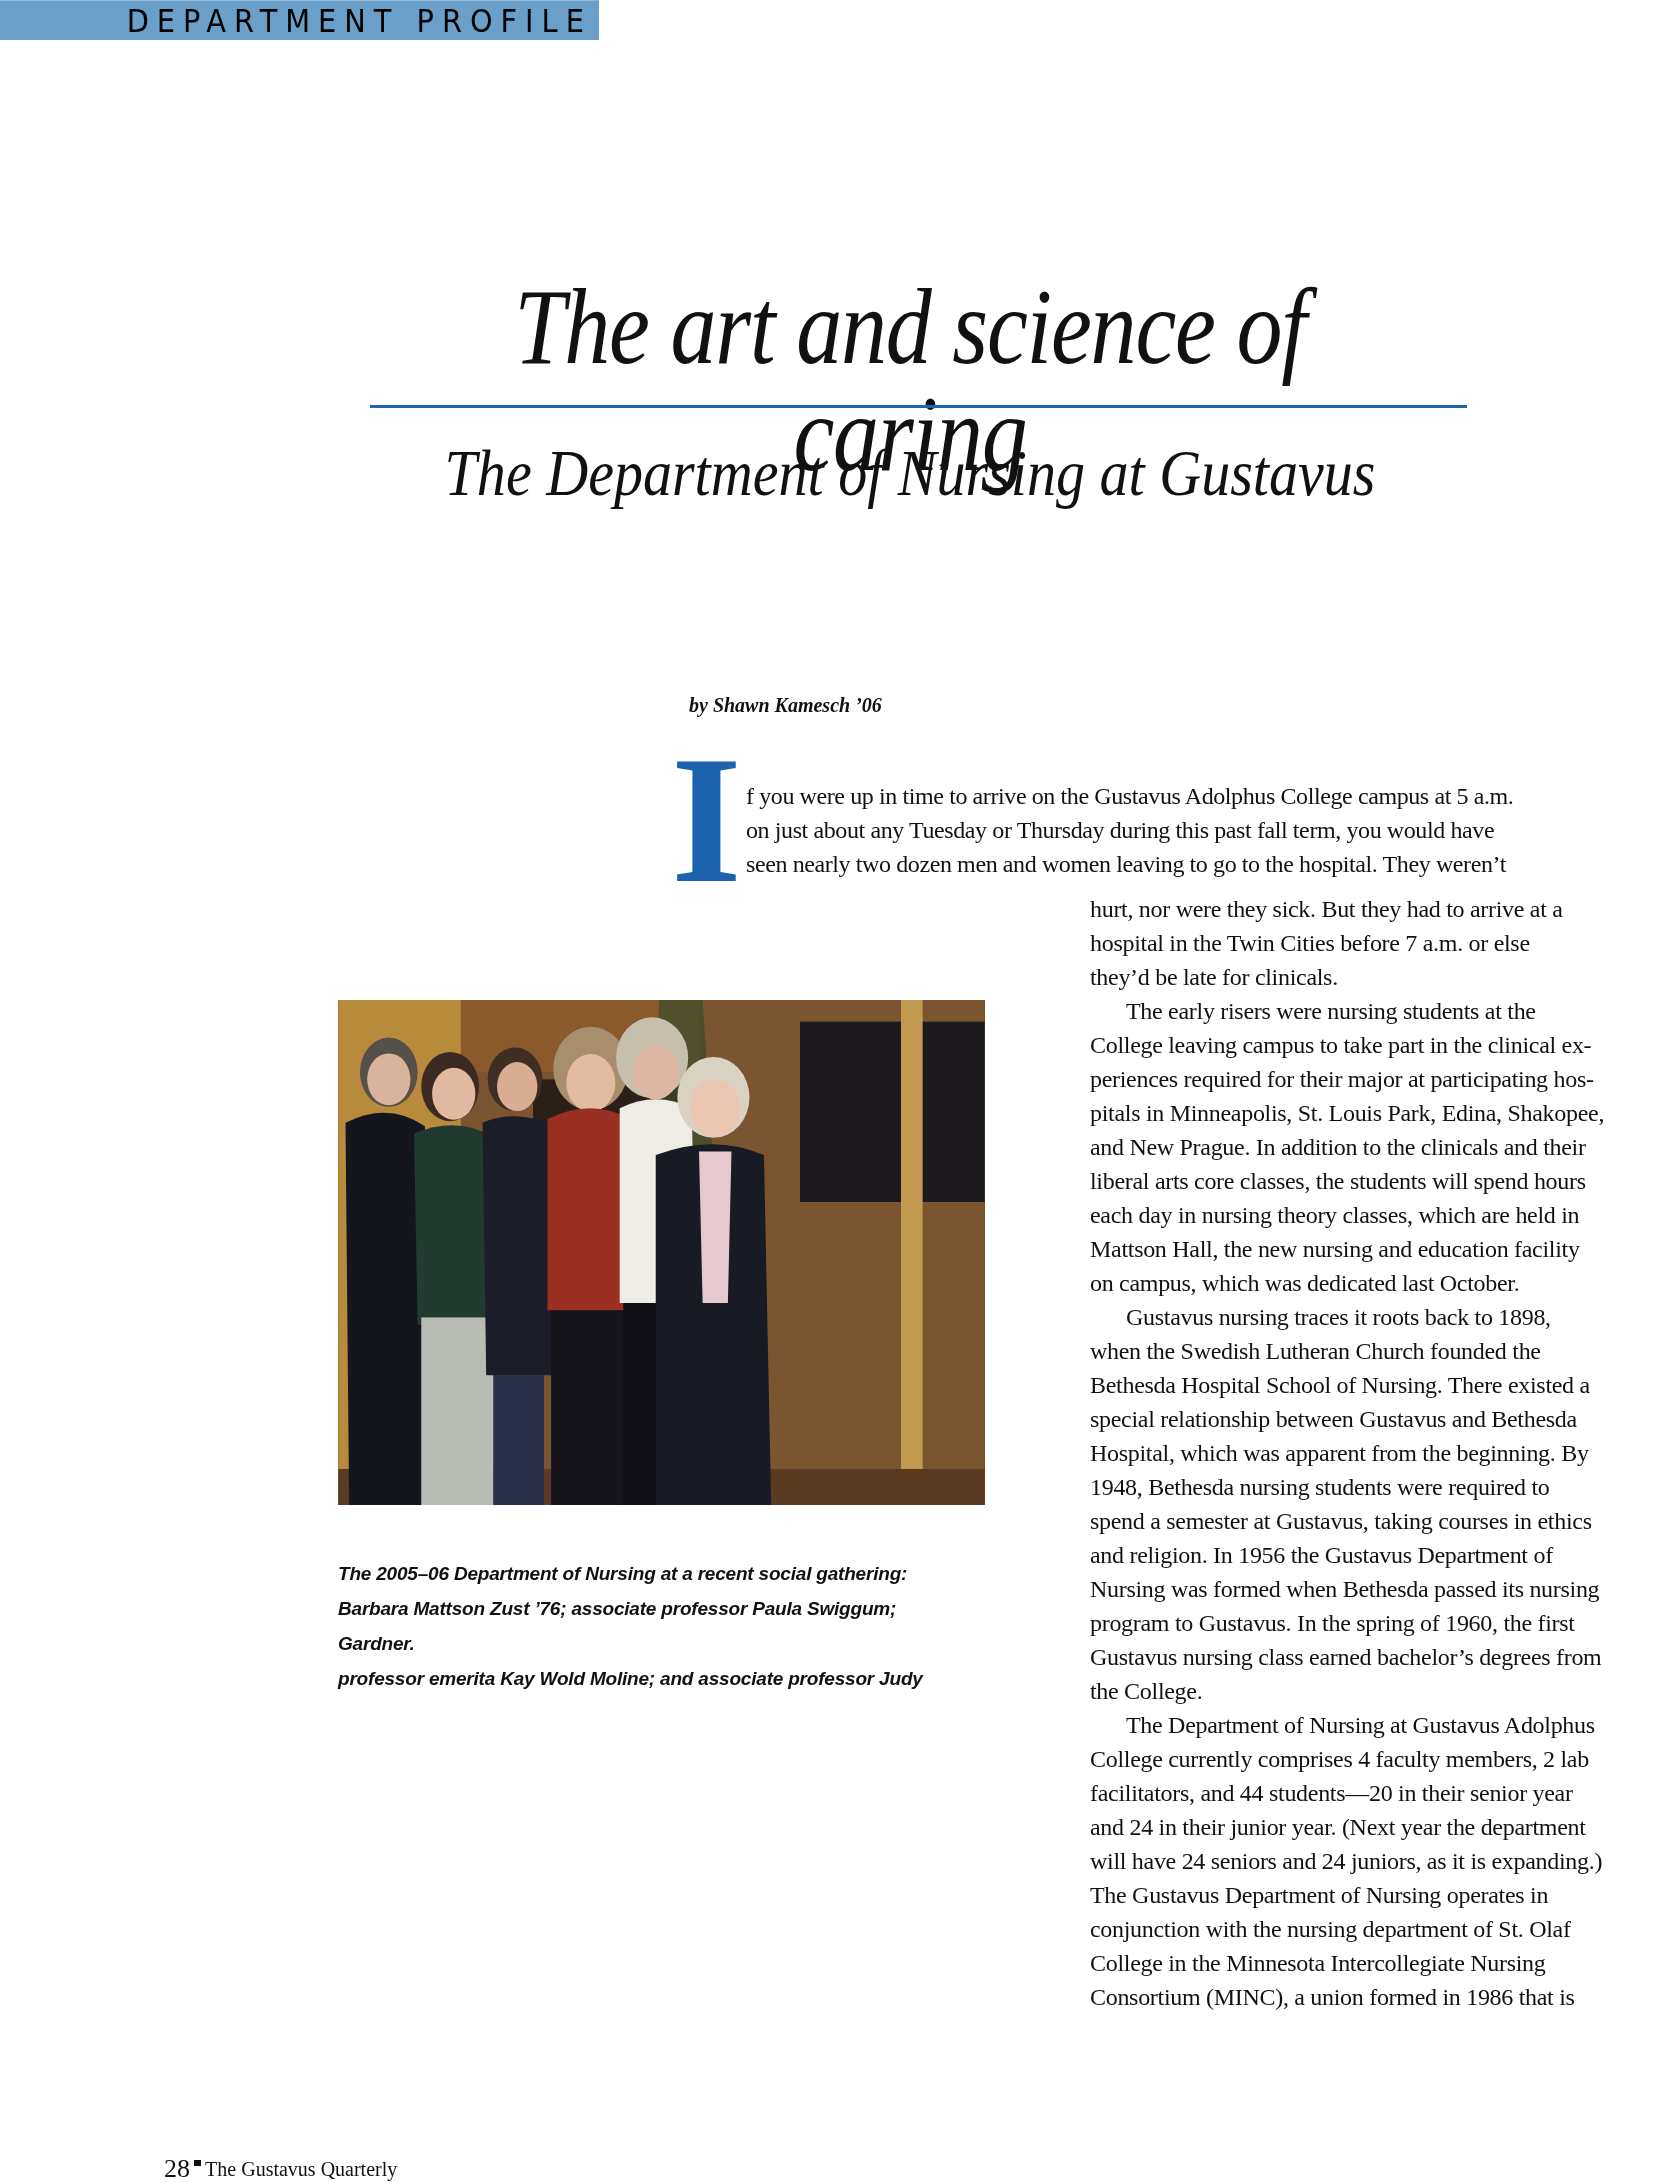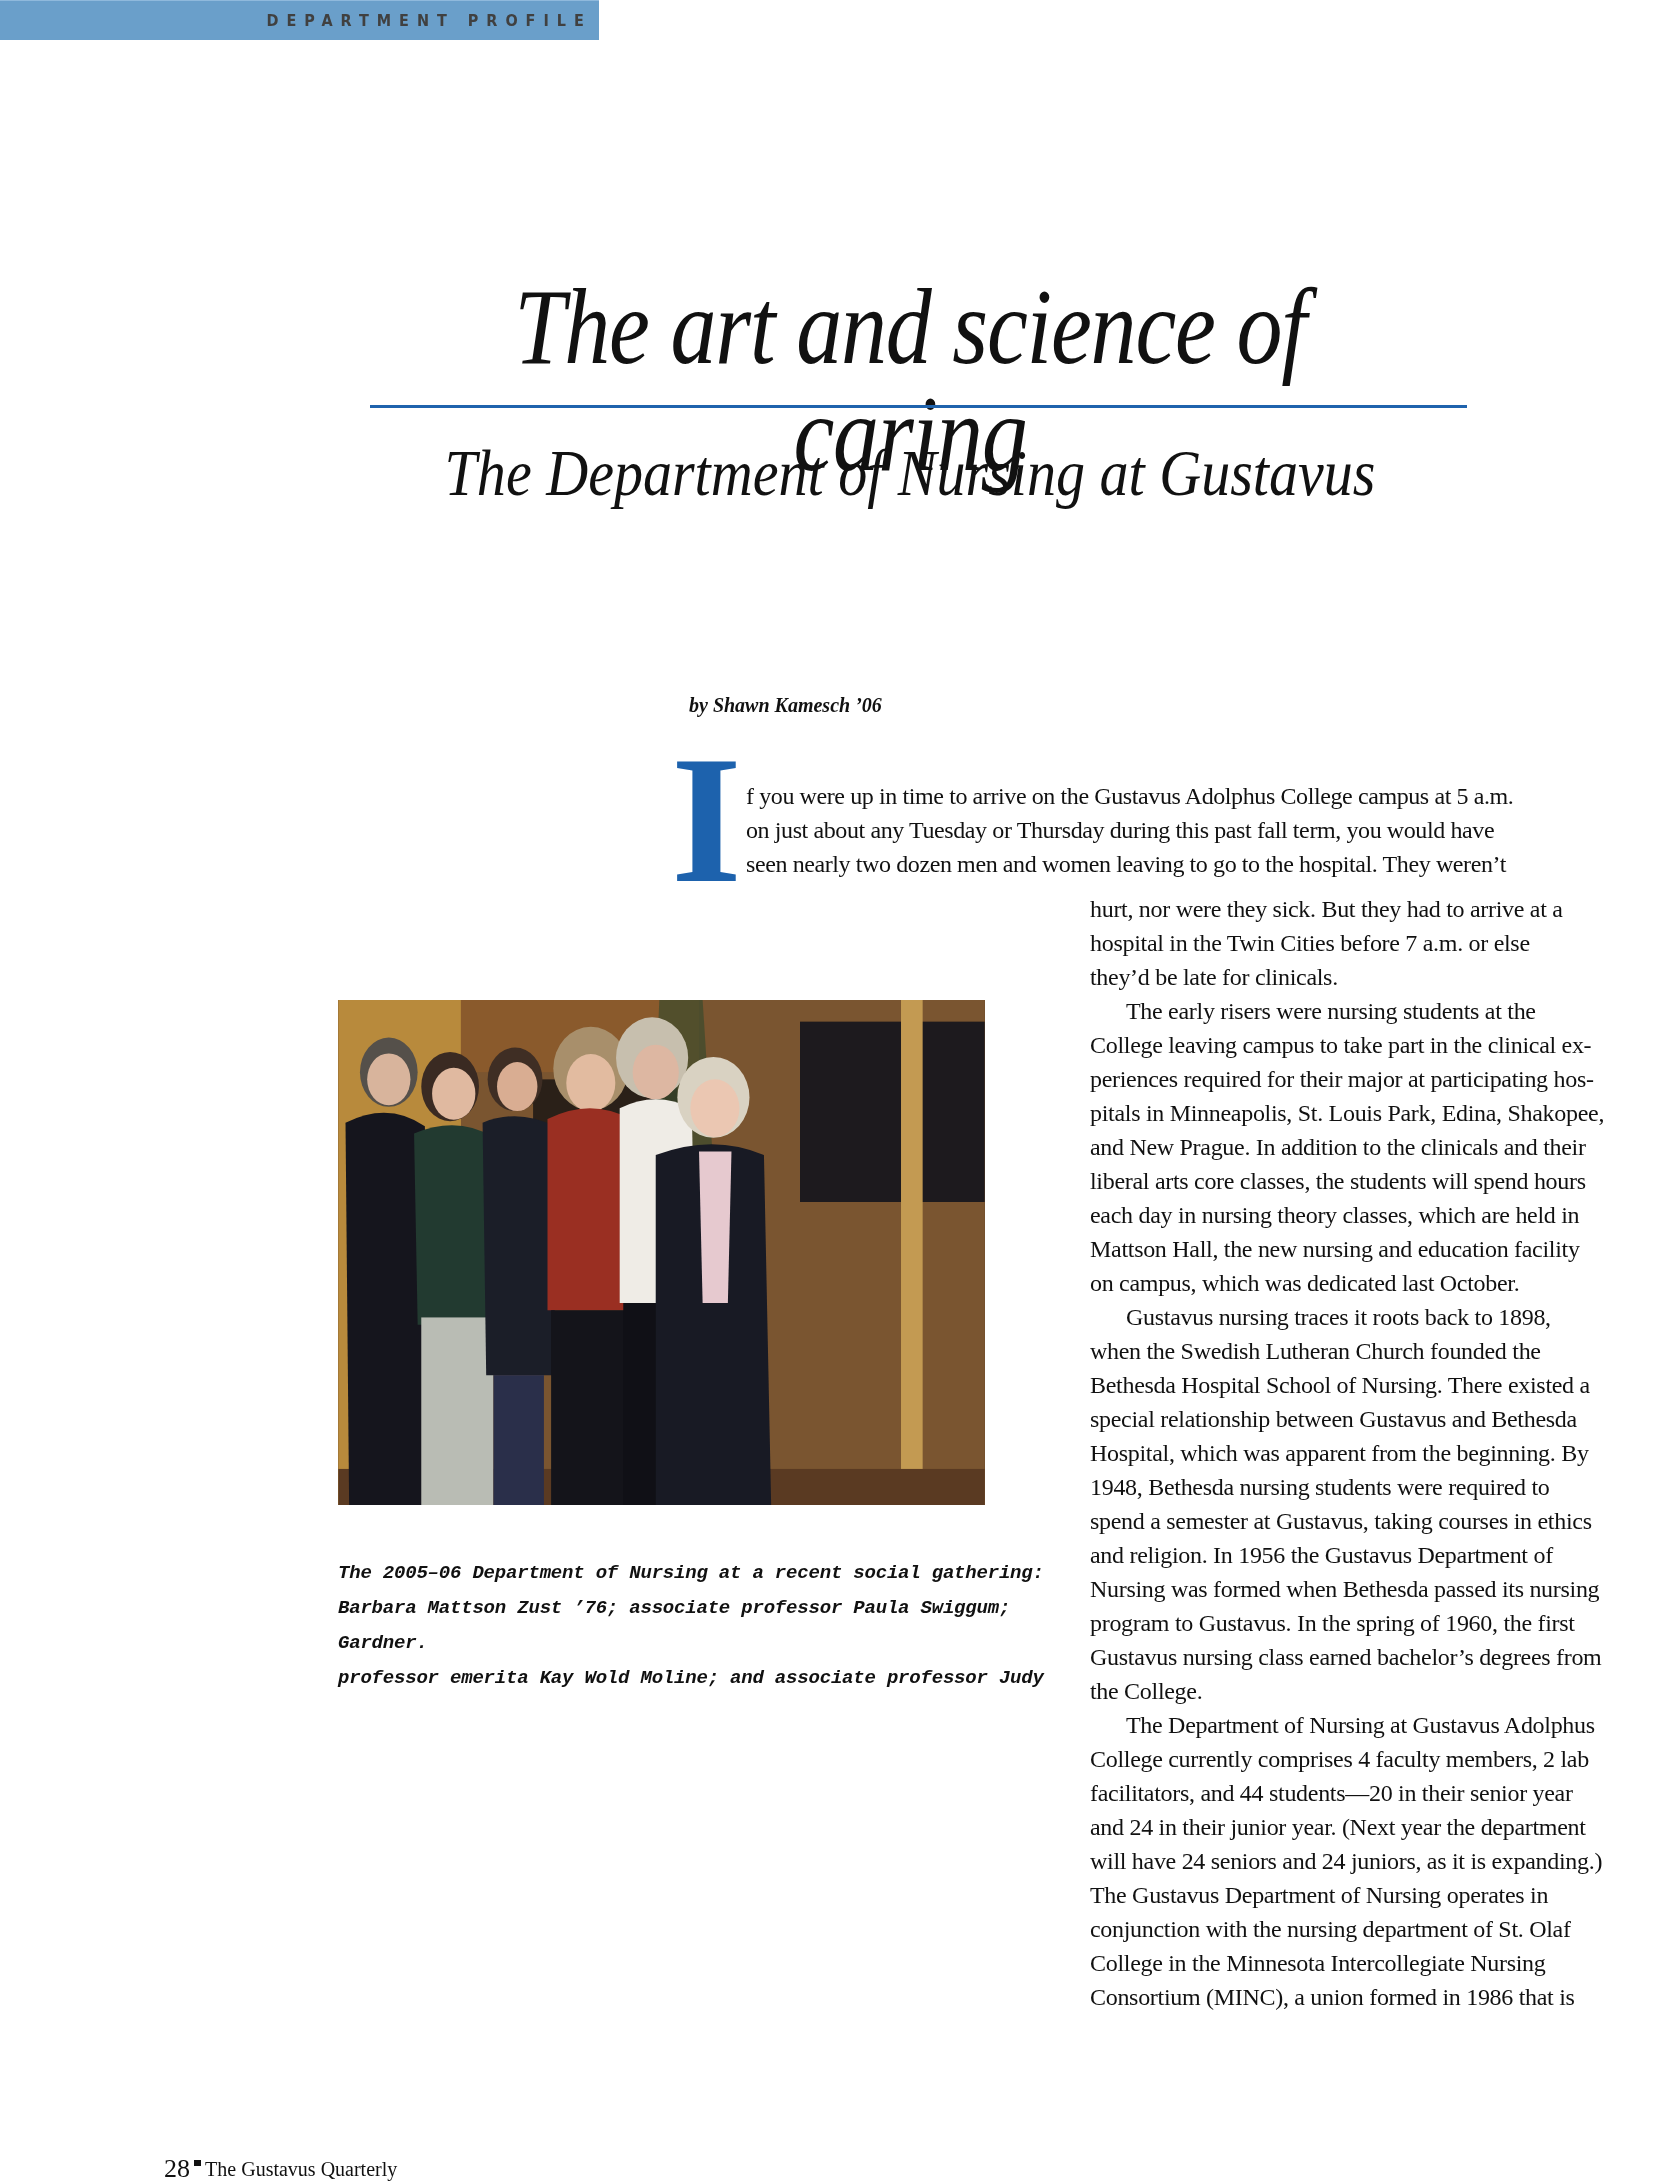--- a/index.html
+++ b/index.html
@@ -8,22 +8,22 @@
     background: #ffffff; color: #111;
     font-family: "Liberation Serif", "DejaVu Serif", serif;
   }
   .banner {
     position: absolute; left: 0; top: 0; width: 599px; height: 40px;
     background: #6a9fca; border-top: 1.4px solid #8fb9dc;
     display: flex; align-items: center; justify-content: flex-end;
     padding-right: 7.2px; box-sizing: border-box;
   }
   .banner span {
-    color: #404040; font-family: "DejaVu Sans Condensed", "DejaVu Sans", sans-serif;
-    font-weight: bold; font-size: 16px; letter-spacing: 8px;
+    color: #000000; font-family: "DejaVu Sans Condensed", "DejaVu Sans", sans-serif;
+    font-weight: normal; font-size: 32px; letter-spacing: 8px;
   }
   .title {
     position: absolute; left: 318px; top: 274px; width: 1184px;
     text-align: center; font-style: italic; font-size: 107px; line-height: 1;
     letter-spacing: -1.4px; transform: scaleX(0.86); transform-origin: center;
   }
   .rule {
     position: absolute; left: 370px; top: 405px; width: 1097px; height: 2.9px;
     background: #1f63ad;
   }
@@ -50,21 +50,21 @@
     font-size: 24px; line-height: 34px; letter-spacing: -0.3px;
   }
   .col p { margin: 0; white-space: nowrap; }
   .col p.indent { text-indent: 36px; }
   .photo {
     position: absolute; left: 338px; top: 1000px; width: 647px; height: 505px;
     overflow: hidden; background: #6b4a2a;
   }
   .caption {
     position: absolute; left: 338px; top: 1556px; width: 678px;
-    font-family: Liberation Mono, monospace;
+    font-family: Liberation Sans, sans-serif;
     font-style: italic; font-weight: bold; font-size: 19px; line-height: 35px;
     letter-spacing: -0.2px;
   }
   .caption p { margin: 0; white-space: nowrap; }
   .footer {
     position: absolute; left: 164px; top: 2154px; display: flex; align-items: center;
     font-family: Liberation Serif, serif;
   }
   .footer .pg { font-size: 26px; }
   .footer .sq { display: inline-block; width: 6.5px; height: 6.5px; background: #111; margin: 0 4.3px 0 4.3px; position: relative; top: -5.8px; }

